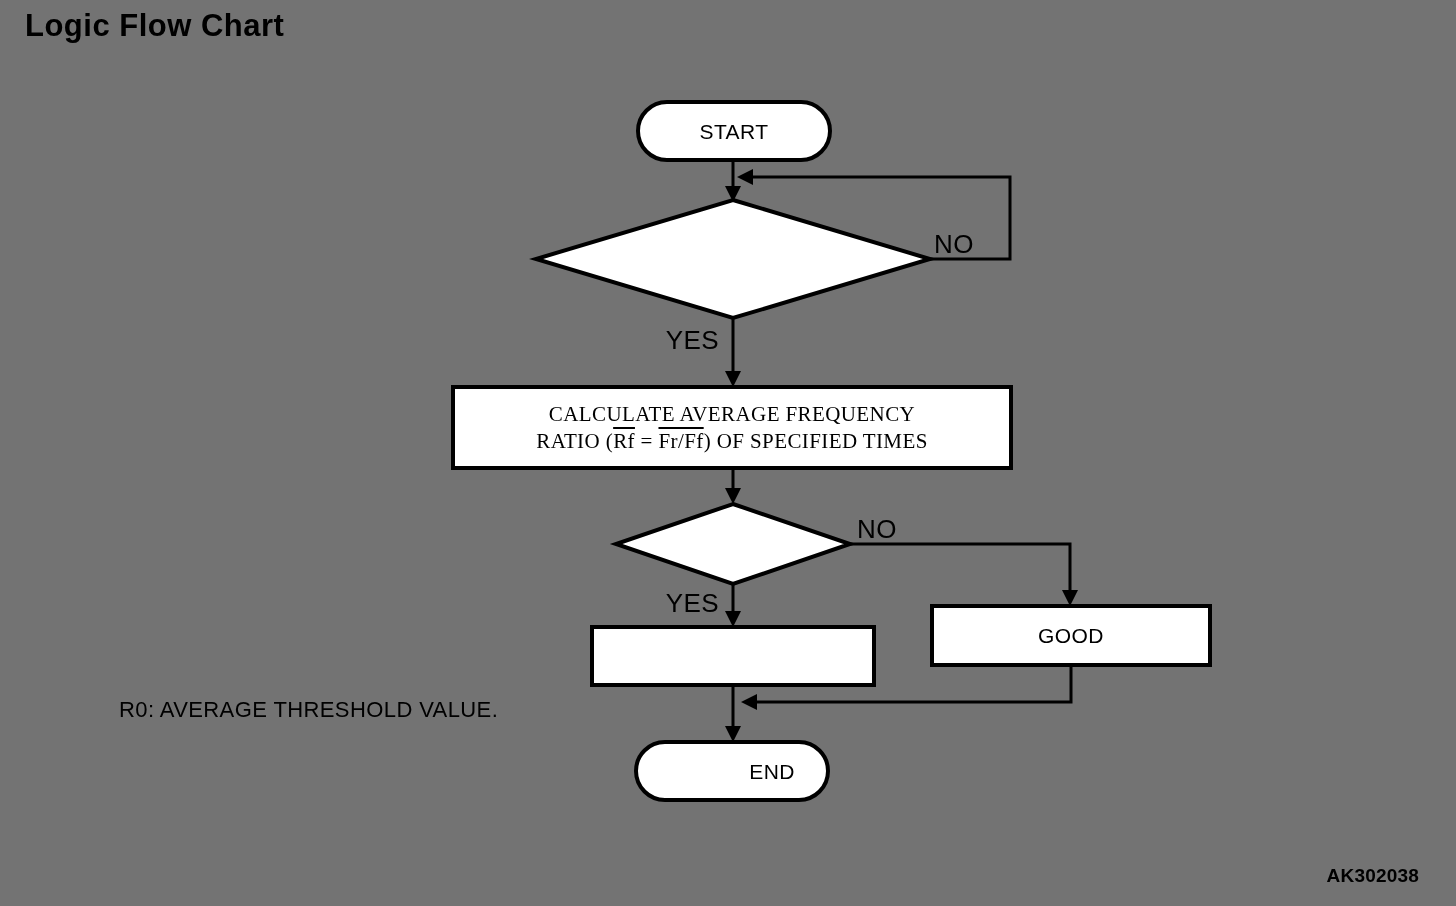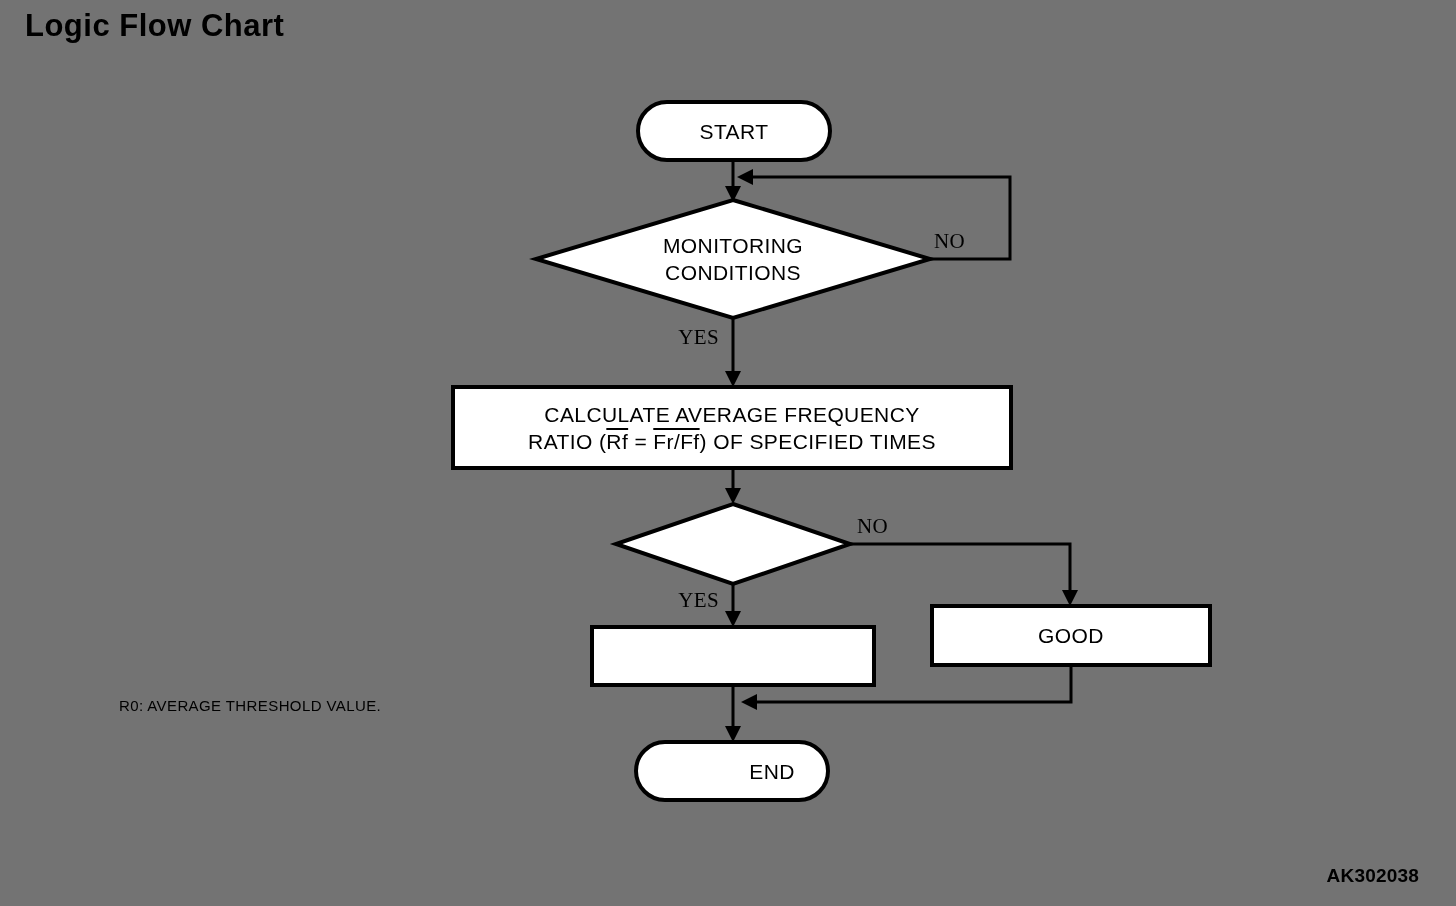--- a/index.html
+++ b/index.html
@@ -54,34 +54,33 @@
     align-items: center;
     justify-content: center;
     text-align: right;
     font-size: 21px;
     line-height: 27px;
     letter-spacing: 0.4px;
     white-space: nowrap;
   }
   .edge-label {
     position: absolute;
-    font-size: 21px;
+    font-size: 26px;
     letter-spacing: 0.4px;
     white-space: nowrap;
-    font-family: Liberation Serif, serif;
   }
   .edge-label.right-align {
     width: 100px;
     text-align: right;
   }
   .note {
     position: absolute;
     left: 119px;
     top: 697px;
-    font-size: 15px;
+    font-size: 22px;
     letter-spacing: 0.4px;
     white-space: nowrap;
   }
   .figure-code {
     position: absolute;
     right: 37px;
     top: 865px;
     font-size: 19px;
     font-weight: bold;
     letter-spacing: 0.2px;
@@ -128,26 +127,22 @@
     <polygon class="shape" points="733,200 930,259 733,318 536,259"></polygon>
     <rect class="shape" x="453" y="387" width="558" height="81"></rect>
     <polygon class="shape" points="733,504 850,544 733,584 616,544"></polygon>
     <rect class="shape" x="932" y="606" width="278" height="59"></rect>
     <rect class="shape" x="592" y="627" width="282" height="58"></rect>
     <rect class="shape" x="636" y="742" width="192" height="58" rx="29" ry="29"></rect>
   </svg>
 
   <div class="node-label" style="left:638px; top:102px; width:192px; height:58px;">START</div>
 
-  <div class="node-label" style="left:536px; top:200px; width:394px; height:118px;">
-    <div>MONITORING</div>
-    <div>CONDITIONS</div>
-  </div>
 
-  <div class="node-label" style="left:453px; top:387px; width:558px; height:81px;">
+  <div class="node-label" style="left:453px; top:387px; width:558px; height:81px;font-family:Liberation Serif, serif;">
     <div>CALCULATE AVERAGE FREQUENCY</div>
     <div><span>RATIO (</span><span class="ovl">Rf</span><span> = </span><span class="ovl">Fr/Ff</span><span>) OF SPECIFIED TIMES</span></div>
   </div>
 
 
   <div class="node-label" style="left:932px; top:606px; width:278px; height:59px;">GOOD</div>
 
 
   <div class="node-label" style="left:636px; top:742px; width:192px; height:58px;margin-left:40px;">END</div>
 

